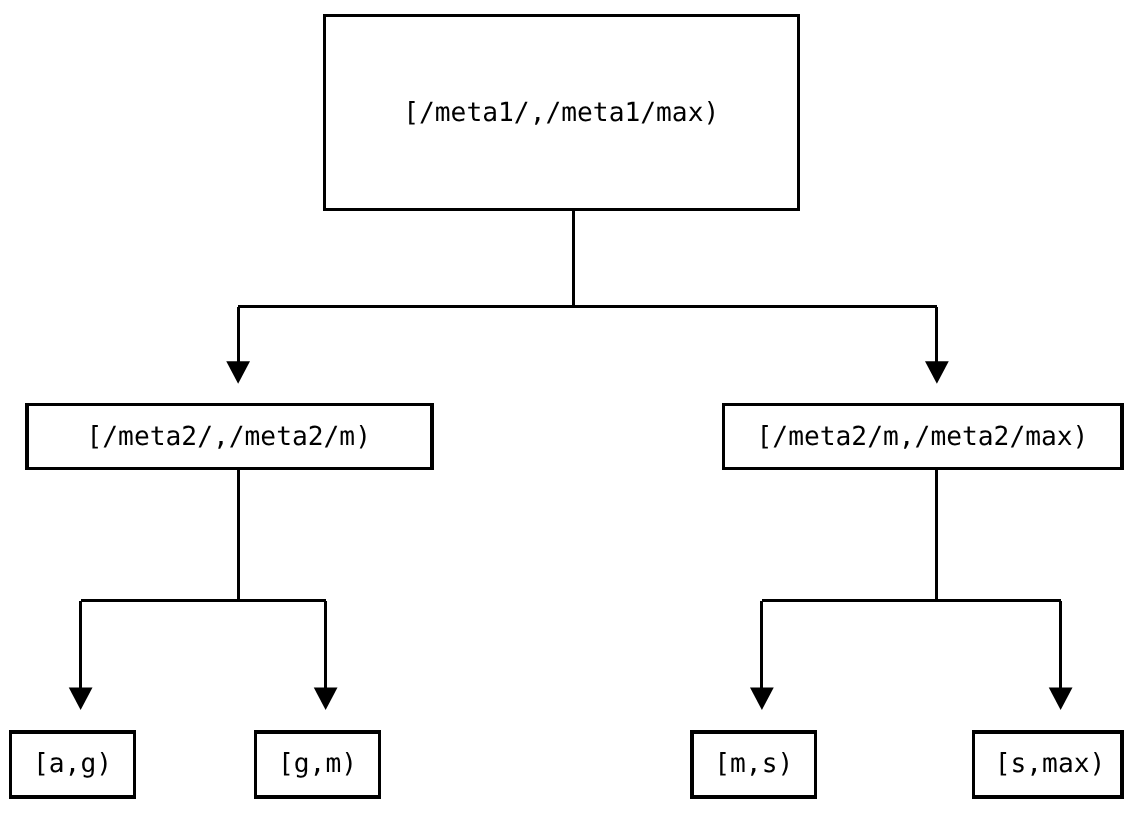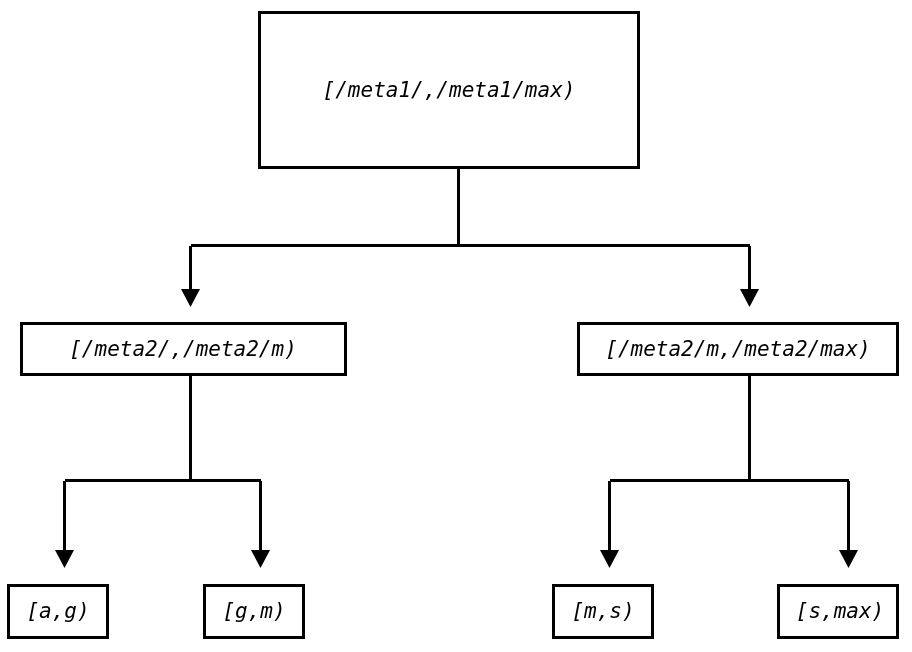--- a/index.html
+++ b/index.html
@@ -11,21 +11,20 @@
     width: 912px;
     height: 652px;
     font-family: "DejaVu Sans Mono", "Liberation Mono", monospace;
     overflow: hidden;
   }
   #diagram-root {
     position: relative;
     width: 912px;
     height: 608px;
     background: #ffffff;
-    font-style: italic;
   }
   svg.tree-canvas {
     position: absolute;
     top: 0;
     left: 0;
     width: 912px;
     height: 652px;
     display: block;
   }
   .node-box {

